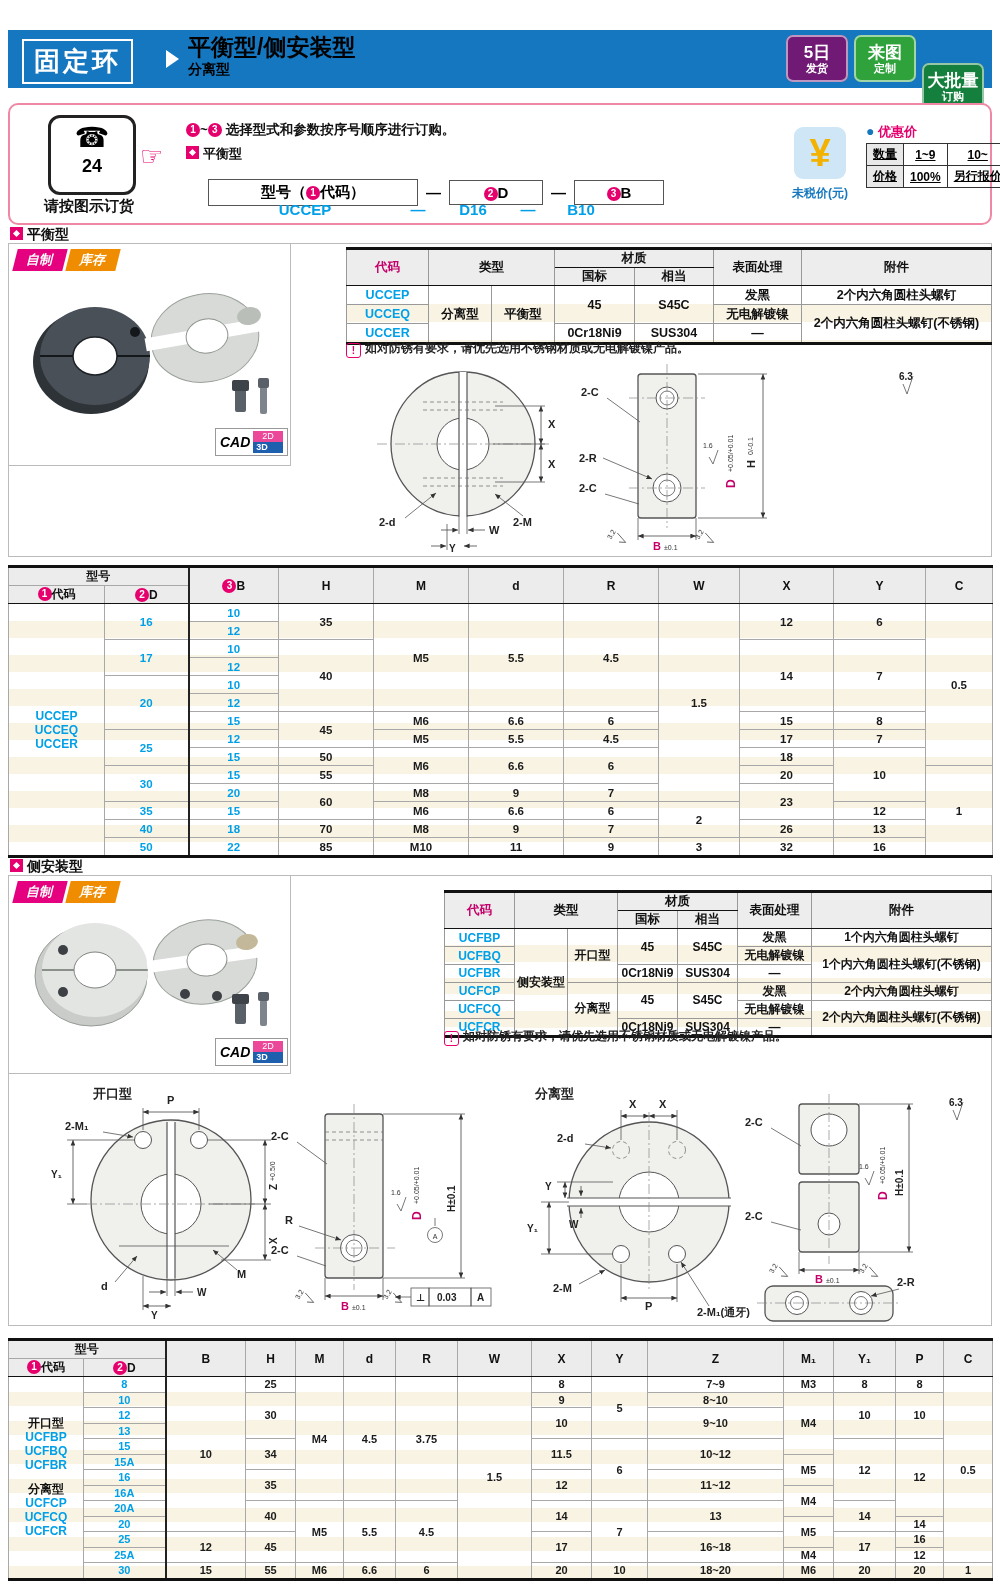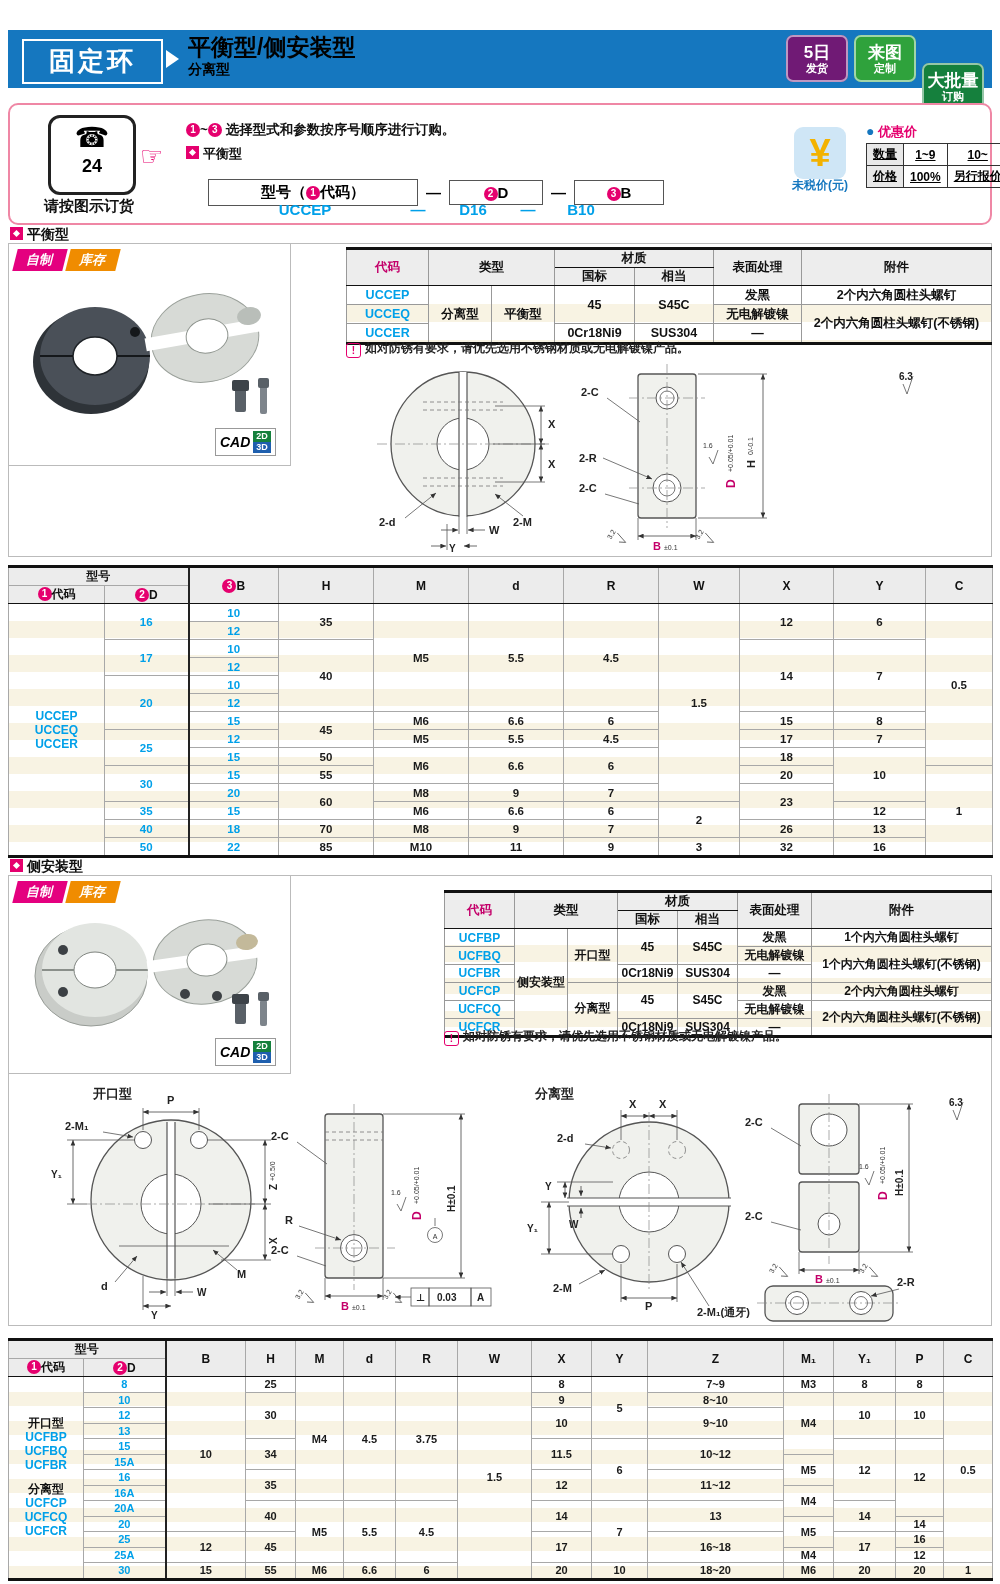--- a/index.html
+++ b/index.html
@@ -1,21 +1,21 @@
 <!DOCTYPE html>
 <html><head>
 <meta charset="utf-8">
 <style>
   html,body{margin:0;padding:0;background:#fff;}
   .page{position:relative;width:1000px;height:1584px;background:#fff;overflow:hidden;
         font-family:"Liberation Sans","DejaVu Sans",sans-serif;}
   
   .topbar{position:absolute;left:8px;top:30px;width:984px;height:58px;background:#1577bf;}
   .titlebox{position:absolute;left:14px;top:9px;border:2px solid #fff;color:#fff;
-            font-size:26px;font-weight:700;padding:3px 25px;letter-spacing:3px;}
+            font-size:26px;font-weight:700;padding:3px 10px;letter-spacing:3px;}
   .tarrow{position:absolute;left:158px;top:20px;width:0;height:0;
           border-left:13px solid #fff;border-top:9px solid transparent;border-bottom:9px solid transparent;}
   .tsub{position:absolute;left:180px;top:4px;color:#000000;}
   .tsub .l1{font-size:23px;font-weight:700;line-height:26px;}
   .tsub .l2{font-size:14px;font-weight:700;line-height:18px;}
   .hbadge{position:absolute;top:5px;width:62px;height:47px;border-radius:7px;color:#fff;
           display:flex;flex-direction:column;align-items:center;justify-content:center;
           box-shadow:inset 0 0 0 2px rgba(255,255,255,.55);font-weight:700;}
   .hbadge .bg{font-size:17px;line-height:19px;}
   .hbadge .sm{font-size:11px;line-height:13px;}
@@ -35,38 +35,38 @@
         font-size:10px;line-height:14px;text-align:center;font-weight:700;vertical-align:1px;}
   .sqbullet{display:inline-block;width:13px;height:13px;background:#e5006e;position:relative;vertical-align:-1px;margin-right:4px;}
   .sqbullet:after{content:"";position:absolute;left:4px;top:4px;width:5px;height:5px;background:#fff;transform:rotate(45deg);}
   .frow{position:absolute;left:190px;top:62px;display:flex;align-items:center;font-size:15px;font-weight:700;}
   .fbox{border:1.5px solid #555;padding:3px 14px;margin:12px 8px;white-space:nowrap;}
   .exrow{position:absolute;left:190px;top:96px;display:flex;font-size:15px;font-weight:700;color:#00a0e9;}
   .exrow span{display:inline-block;text-align:center;}
   
   .yenbox{position:absolute;left:784px;top:22px;width:52px;height:52px;background:#cfe6f6;border-radius:9px;
           color:#f3b200;font-size:38px;font-weight:700;text-align:center;line-height:52px;}
-  .untaxed{position:absolute;left:764px;top:72px;width:92px;text-align:center;font-size:12px;font-weight:700;color:#1577bf;}
+  .untaxed{position:absolute;left:764px;top:80px;width:92px;text-align:center;font-size:12px;font-weight:700;color:#1577bf;}
   .pricetitle{position:absolute;left:856px;top:18px;font-size:13px;font-weight:700;color:#e5006e;}
   .pricetitle .dot{color:#1577bf;font-size:14px;}
   .ptable{position:absolute;left:856px;top:38px;border-collapse:collapse;font-size:12px;font-weight:700;}
   .ptable td{border:1px solid #333;padding:2px 6px;text-align:center;white-space:nowrap;text-decoration:underline;}
   .ptable td.h{background:#e8e8e8;}
   
   .sectitle{position:absolute;left:10px;font-size:14px;font-weight:700;color:#111;}
   .secbox{position:absolute;left:8px;width:982px;border:1px solid #bbb;background:#fff;}
   .photobox{position:absolute;left:0;top:0;border-right:1px solid #bbb;border-bottom:1px solid #bbb;background:#fff;}
   .mkwrap{position:absolute;left:6px;top:5px;display:flex;}
   .mk{color:#fff;font-size:13px;font-weight:700;padding:2px 12px;transform:skewX(-14deg);}
   .mk1{background:#e4007f;}
   .mk2{background:#f08c00;margin-left:3px;}
   .cadbadge{position:absolute;display:flex;align-items:center;background:#fff;border:1px solid #999;padding:2px 4px;}
   .cadbadge .cadtxt{font-size:14px;font-weight:700;font-style:italic;margin-right:3px;}
   .cadbadge .dcol2{display:flex;flex-direction:column;}
-  .cadbadge .c2d{background:#15803d;color:#fff;font-size:9px;font-weight:700;padding:0 3px;line-height:11px;}
+  .cadbadge .c2d{background:#ec4899;color:#fff;font-size:9px;font-weight:400;padding:0 9px;line-height:11px;}
   .cadbadge .c3d{background:#1e5fae;color:#fff;font-size:9px;font-weight:700;padding:0 3px;line-height:11px;}
   
   .spec{position:absolute;border-collapse:collapse;table-layout:fixed;}
   .spec th,.spec td{border:1px solid #999;text-align:center;padding:0 2px;white-space:nowrap;overflow:hidden;}
   .spec th{background:#ededed;font-size:12.5px;font-weight:700;color:#111;}
   .spec td{font-size:12.5px;font-weight:700;color:#111;background:transparent;}
   .spec{border-top:3px solid #111;border-bottom:3px solid #111;}
   .spec thead th{border-bottom-color:#111;}
   .spec .pink{color:#c4006a;}
   .spec .bl{color:#00a0e9;}

